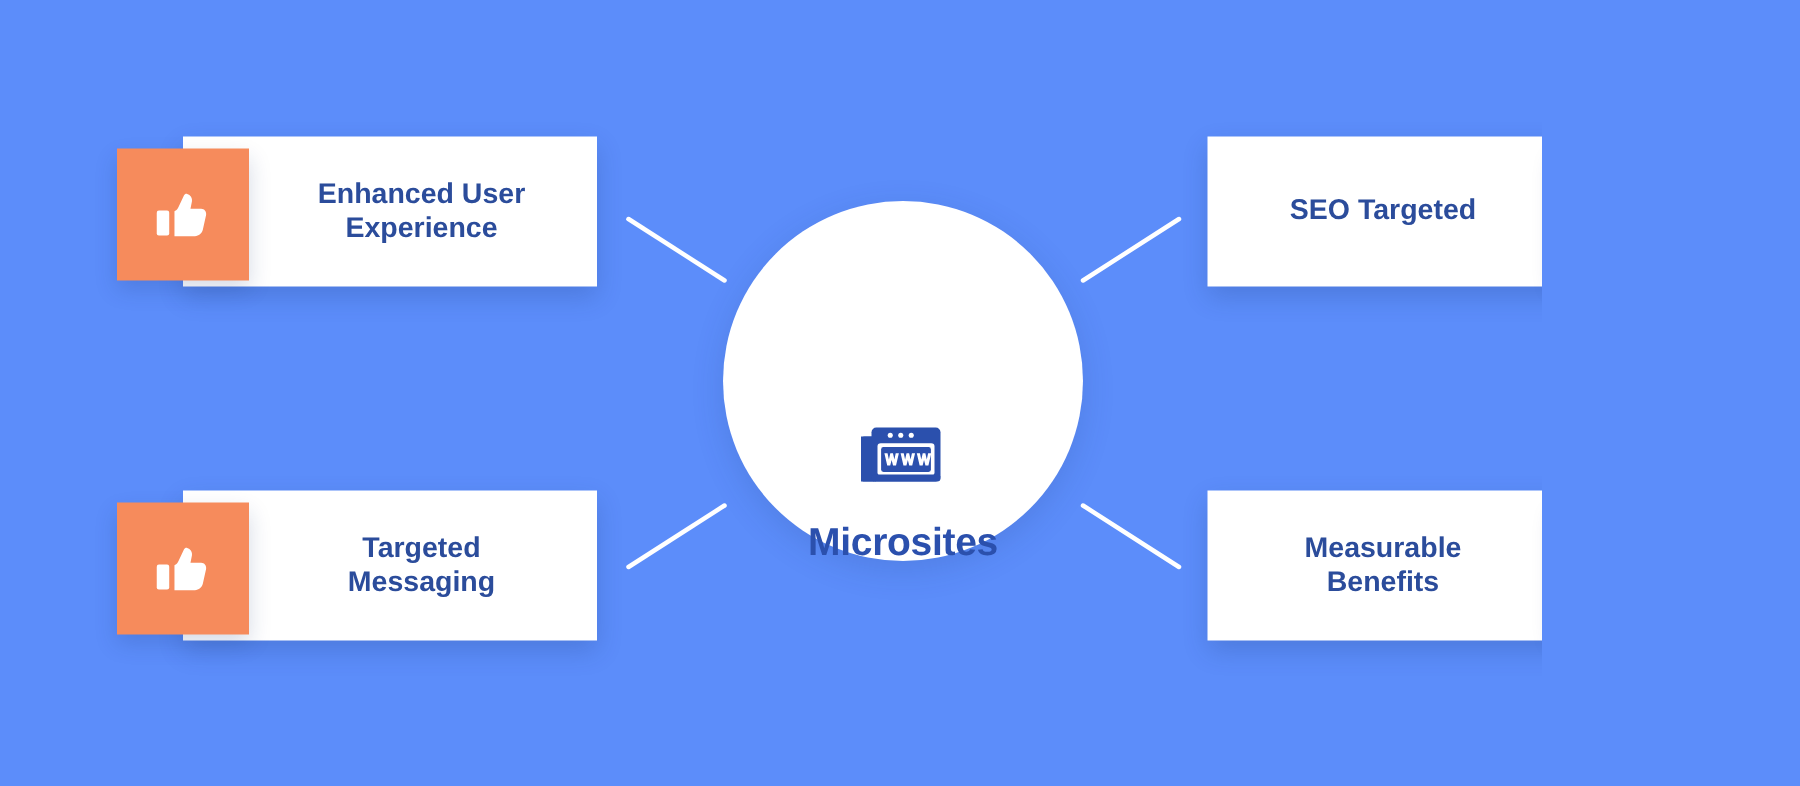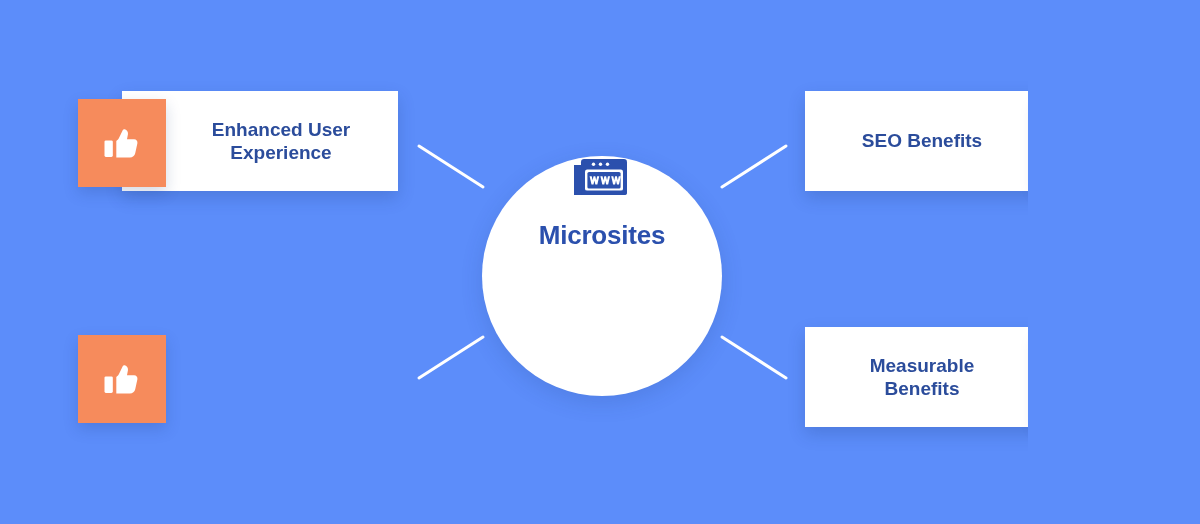--- a/index.html
+++ b/index.html
@@ -30,30 +30,30 @@
     top: 0;
     width: 1200px;
     height: 524px;
     pointer-events: none;
   }
 
   
   .center-node {
     position: absolute;
     left: 482px;
-    top: 156px;
+    top: 134px;
     width: 240px;
     height: 240px;
     border-radius: 50%;
     background: #ffffff;
     box-shadow: 0 6px 22px rgba(25, 54, 120, 0.16);
     display: flex;
     flex-direction: column;
     align-items: center;
-    justify-content: flex-start;
+    justify-content: flex-end;
   }
   .center-icon {
     width: 62px;
     height: 48px;
     margin-bottom: 18px;
     display: block;
   }
   .center-label {
     font-size: 26px;
     font-weight: bold;
@@ -135,29 +135,33 @@
 Experience</div>
   </div>
   <div class="icon-badge badge-tl">
     <svg class="thumb-svg" viewBox="0 0 48 48">
       <rect x="4" y="21" width="9.5" height="19" rx="1.6" fill="#ffffff"></rect>
       <path d="M17.5 40.5h15.6c2.9 0 5.4-2 6-4.8l2.5-11.4c.5-2.4-1.3-4.7-3.8-4.7h-8.1l1.1-5.5c.5-2.6-1.1-5.1-3.6-5.8-1-.3-2 .2-2.4 1.1l-4.4 9.2c-.5 1.1-1.3 2-2.3 2.6l-.6.4z" fill="#ffffff"></path>
     </svg>
   </div>
 
   <div class="card card-tr">
-    <div class="card-text">SEO Benefits</div>
+    <div class="card-text">SEO Targeted</div>
   </div>
   <div class="icon-badge badge-tr">
     <svg class="thumb-svg" viewBox="0 0 48 48">
       <rect x="4" y="21" width="9.5" height="19" rx="1.6" fill="#ffffff"></rect>
       <path d="M17.5 40.5h15.6c2.9 0 5.4-2 6-4.8l2.5-11.4c.5-2.4-1.3-4.7-3.8-4.7h-8.1l1.1-5.5c.5-2.6-1.1-5.1-3.6-5.8-1-.3-2 .2-2.4 1.1l-4.4 9.2c-.5 1.1-1.3 2-2.3 2.6l-.6.4z" fill="#ffffff"></path>
     </svg>
   </div>
 
+  <div class="card card-bl">
+    <div class="card-text">Targeted
+Messaging</div>
+  </div>
   <div class="icon-badge badge-bl">
     <svg class="thumb-svg" viewBox="0 0 48 48">
       <rect x="4" y="21" width="9.5" height="19" rx="1.6" fill="#ffffff"></rect>
       <path d="M17.5 40.5h15.6c2.9 0 5.4-2 6-4.8l2.5-11.4c.5-2.4-1.3-4.7-3.8-4.7h-8.1l1.1-5.5c.5-2.6-1.1-5.1-3.6-5.8-1-.3-2 .2-2.4 1.1l-4.4 9.2c-.5 1.1-1.3 2-2.3 2.6l-.6.4z" fill="#ffffff"></path>
     </svg>
   </div>
 
   <div class="card card-br">
     <div class="card-text">Measurable
 Benefits</div>

